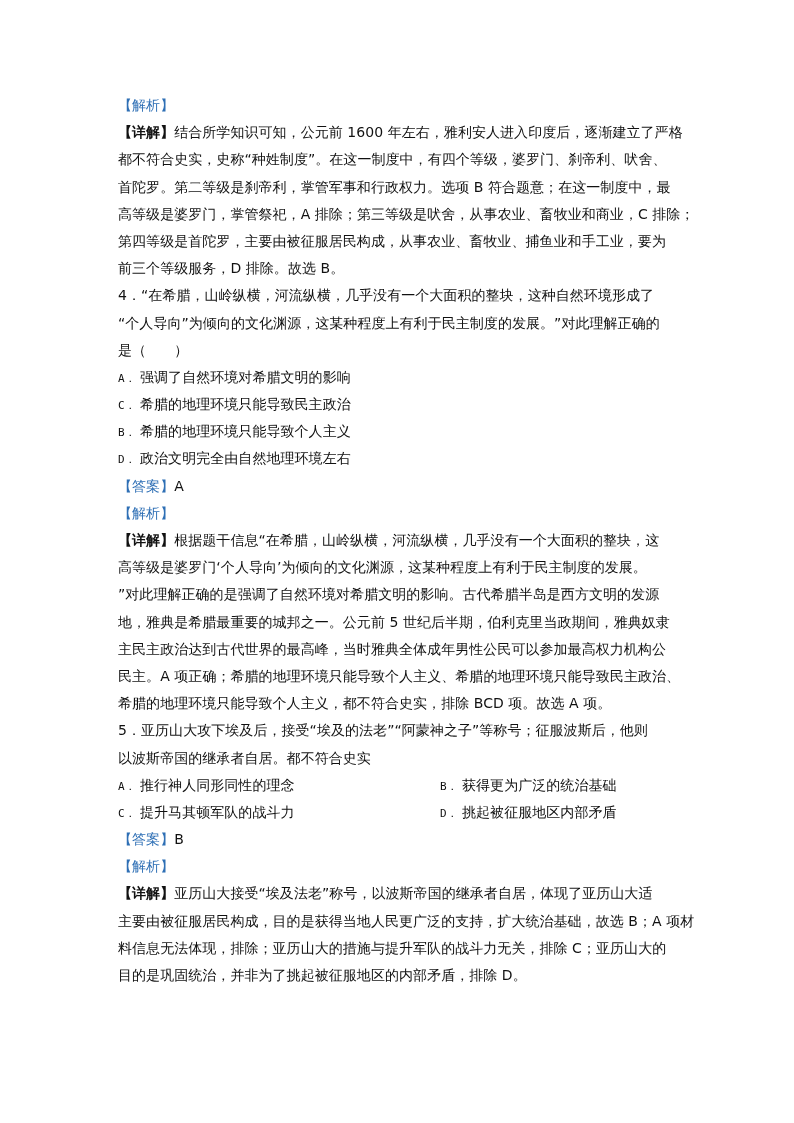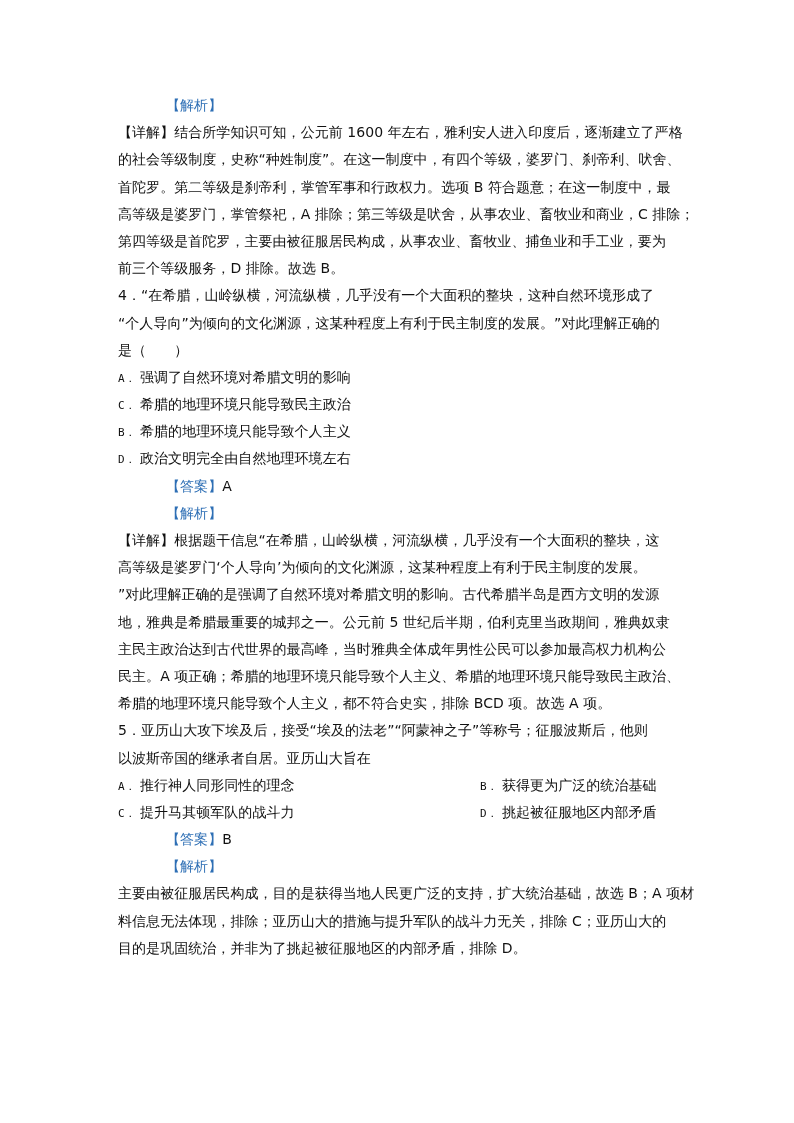--- a/index.html
+++ b/index.html
@@ -1,33 +1,33 @@
 <!DOCTYPE html>
 <html><head>
   <meta charset="utf-8">
   <style>
     html, body { margin: 0; padding: 0; background: #ffffff; }
     body { width: 794px; height: 1123px; position: relative; overflow: hidden;
            font-family: "DejaVu Sans", "Liberation Sans", sans-serif; color: #111; }
     .page { position: absolute; left: 118px; top: 92px; width: 565px; }
     .line { font-size: 14px; line-height: 27.2px; height: 27.2px; white-space: nowrap; letter-spacing: 0.05px; }
-    .tag-blue { color: #2e6fb5; margin-left: 48px; }
-    .tag-bold { font-weight: normal; }
-    .opt-row { display: flex; gap: 40px; }
+    .tag-blue { color: #2e6fb5; }
+    .tag-bold { font-weight: bold; }
+    .opt-row { display: flex; }
     .opt-col { width: 322px; }
     .opt-letter { display: inline-block; width: 22px; font-family: "DejaVu Sans Mono", monospace; font-size: 11px; }
   </style>
 </head>
 <body>
 
 <div class="page">
 
   <div class="line tag-blue">【解析】</div>
   <div class="line"><span class="tag-bold">【详解】</span><span>结合所学知识可知，公元前 1600 年左右，雅利安人进入印度后，逐渐建立了严格</span></div>
-  <div class="line">的社会等级制度，史称“种姓制度”。在这一制度中，有四个等级，婆罗门、刹帝利、吠舍、</div>
+  <div class="line">都不符合史实，史称“种姓制度”。在这一制度中，有四个等级，婆罗门、刹帝利、吠舍、</div>
   <div class="line">首陀罗。第二等级是刹帝利，掌管军事和行政权力。选项 B 符合题意；在这一制度中，最</div>
   <div class="line">高等级是婆罗门，掌管祭祀，A 排除；第三等级是吠舍，从事农业、畜牧业和商业，C 排除；</div>
   <div class="line">第四等级是首陀罗，主要由被征服居民构成，从事农业、畜牧业、捕鱼业和手工业，要为</div>
   <div class="line">前三个等级服务，D 排除。故选 B。</div>
 
   <div class="line">4．“在希腊，山岭纵横，河流纵横，几乎没有一个大面积的整块，这种自然环境形成了</div>
   <div class="line">“个人导向”为倾向的文化渊源，这某种程度上有利于民主制度的发展。”对此理解正确的</div>
   <div class="line">是（　　）</div>
   <div class="line"><span class="opt-letter">A．</span><span>强调了自然环境对希腊文明的影响</span></div>
   <div class="line"><span class="opt-letter">C．</span><span>希腊的地理环境只能导致民主政治</span></div>
@@ -37,27 +37,28 @@
   <div class="line tag-blue">【解析】</div>
   <div class="line"><span class="tag-bold">【详解】</span><span>根据题干信息“在希腊，山岭纵横，河流纵横，几乎没有一个大面积的整块，这</span></div>
   <div class="line">高等级是婆罗门‘个人导向’为倾向的文化渊源，这某种程度上有利于民主制度的发展。</div>
   <div class="line">”对此理解正确的是强调了自然环境对希腊文明的影响。古代希腊半岛是西方文明的发源</div>
   <div class="line">地，雅典是希腊最重要的城邦之一。公元前 5 世纪后半期，伯利克里当政期间，雅典奴隶</div>
   <div class="line">主民主政治达到古代世界的最高峰，当时雅典全体成年男性公民可以参加最高权力机构公</div>
   <div class="line">民主。A 项正确；希腊的地理环境只能导致个人主义、希腊的地理环境只能导致民主政治、</div>
   <div class="line">希腊的地理环境只能导致个人主义，都不符合史实，排除 BCD 项。故选 A 项。</div>
 
   <div class="line">5．亚历山大攻下埃及后，接受“埃及的法老”“阿蒙神之子”等称号；征服波斯后，他则</div>
-  <div class="line">以波斯帝国的继承者自居。亚历山大旨在</div>
+  <div class="line">以波斯帝国的继承者自居。都不符合史实</div>
   <div class="line opt-row">
     <div class="opt-col"><span class="opt-letter">A．</span><span>推行神人同形同性的理念</span></div>
     <div><span class="opt-letter">B．</span><span>获得更为广泛的统治基础</span></div>
   </div>
   <div class="line opt-row">
     <div class="opt-col"><span class="opt-letter">C．</span><span>提升马其顿军队的战斗力</span></div>
     <div><span class="opt-letter">D．</span><span>挑起被征服地区内部矛盾</span></div>
   </div>
   <div class="line"><span class="tag-blue">【答案】</span><span>B</span></div>
   <div class="line tag-blue">【解析】</div>
+  <div class="line"><span class="tag-bold">【详解】</span><span>亚历山大接受“埃及法老”称号，以波斯帝国的继承者自居，体现了亚历山大适</span></div>
   <div class="line">主要由被征服居民构成，目的是获得当地人民更广泛的支持，扩大统治基础，故选 B；A 项材</div>
   <div class="line">料信息无法体现，排除；亚历山大的措施与提升军队的战斗力无关，排除 C；亚历山大的</div>
   <div class="line">目的是巩固统治，并非为了挑起被征服地区的内部矛盾，排除 D。</div>
 </div>
 
 </body></html>

